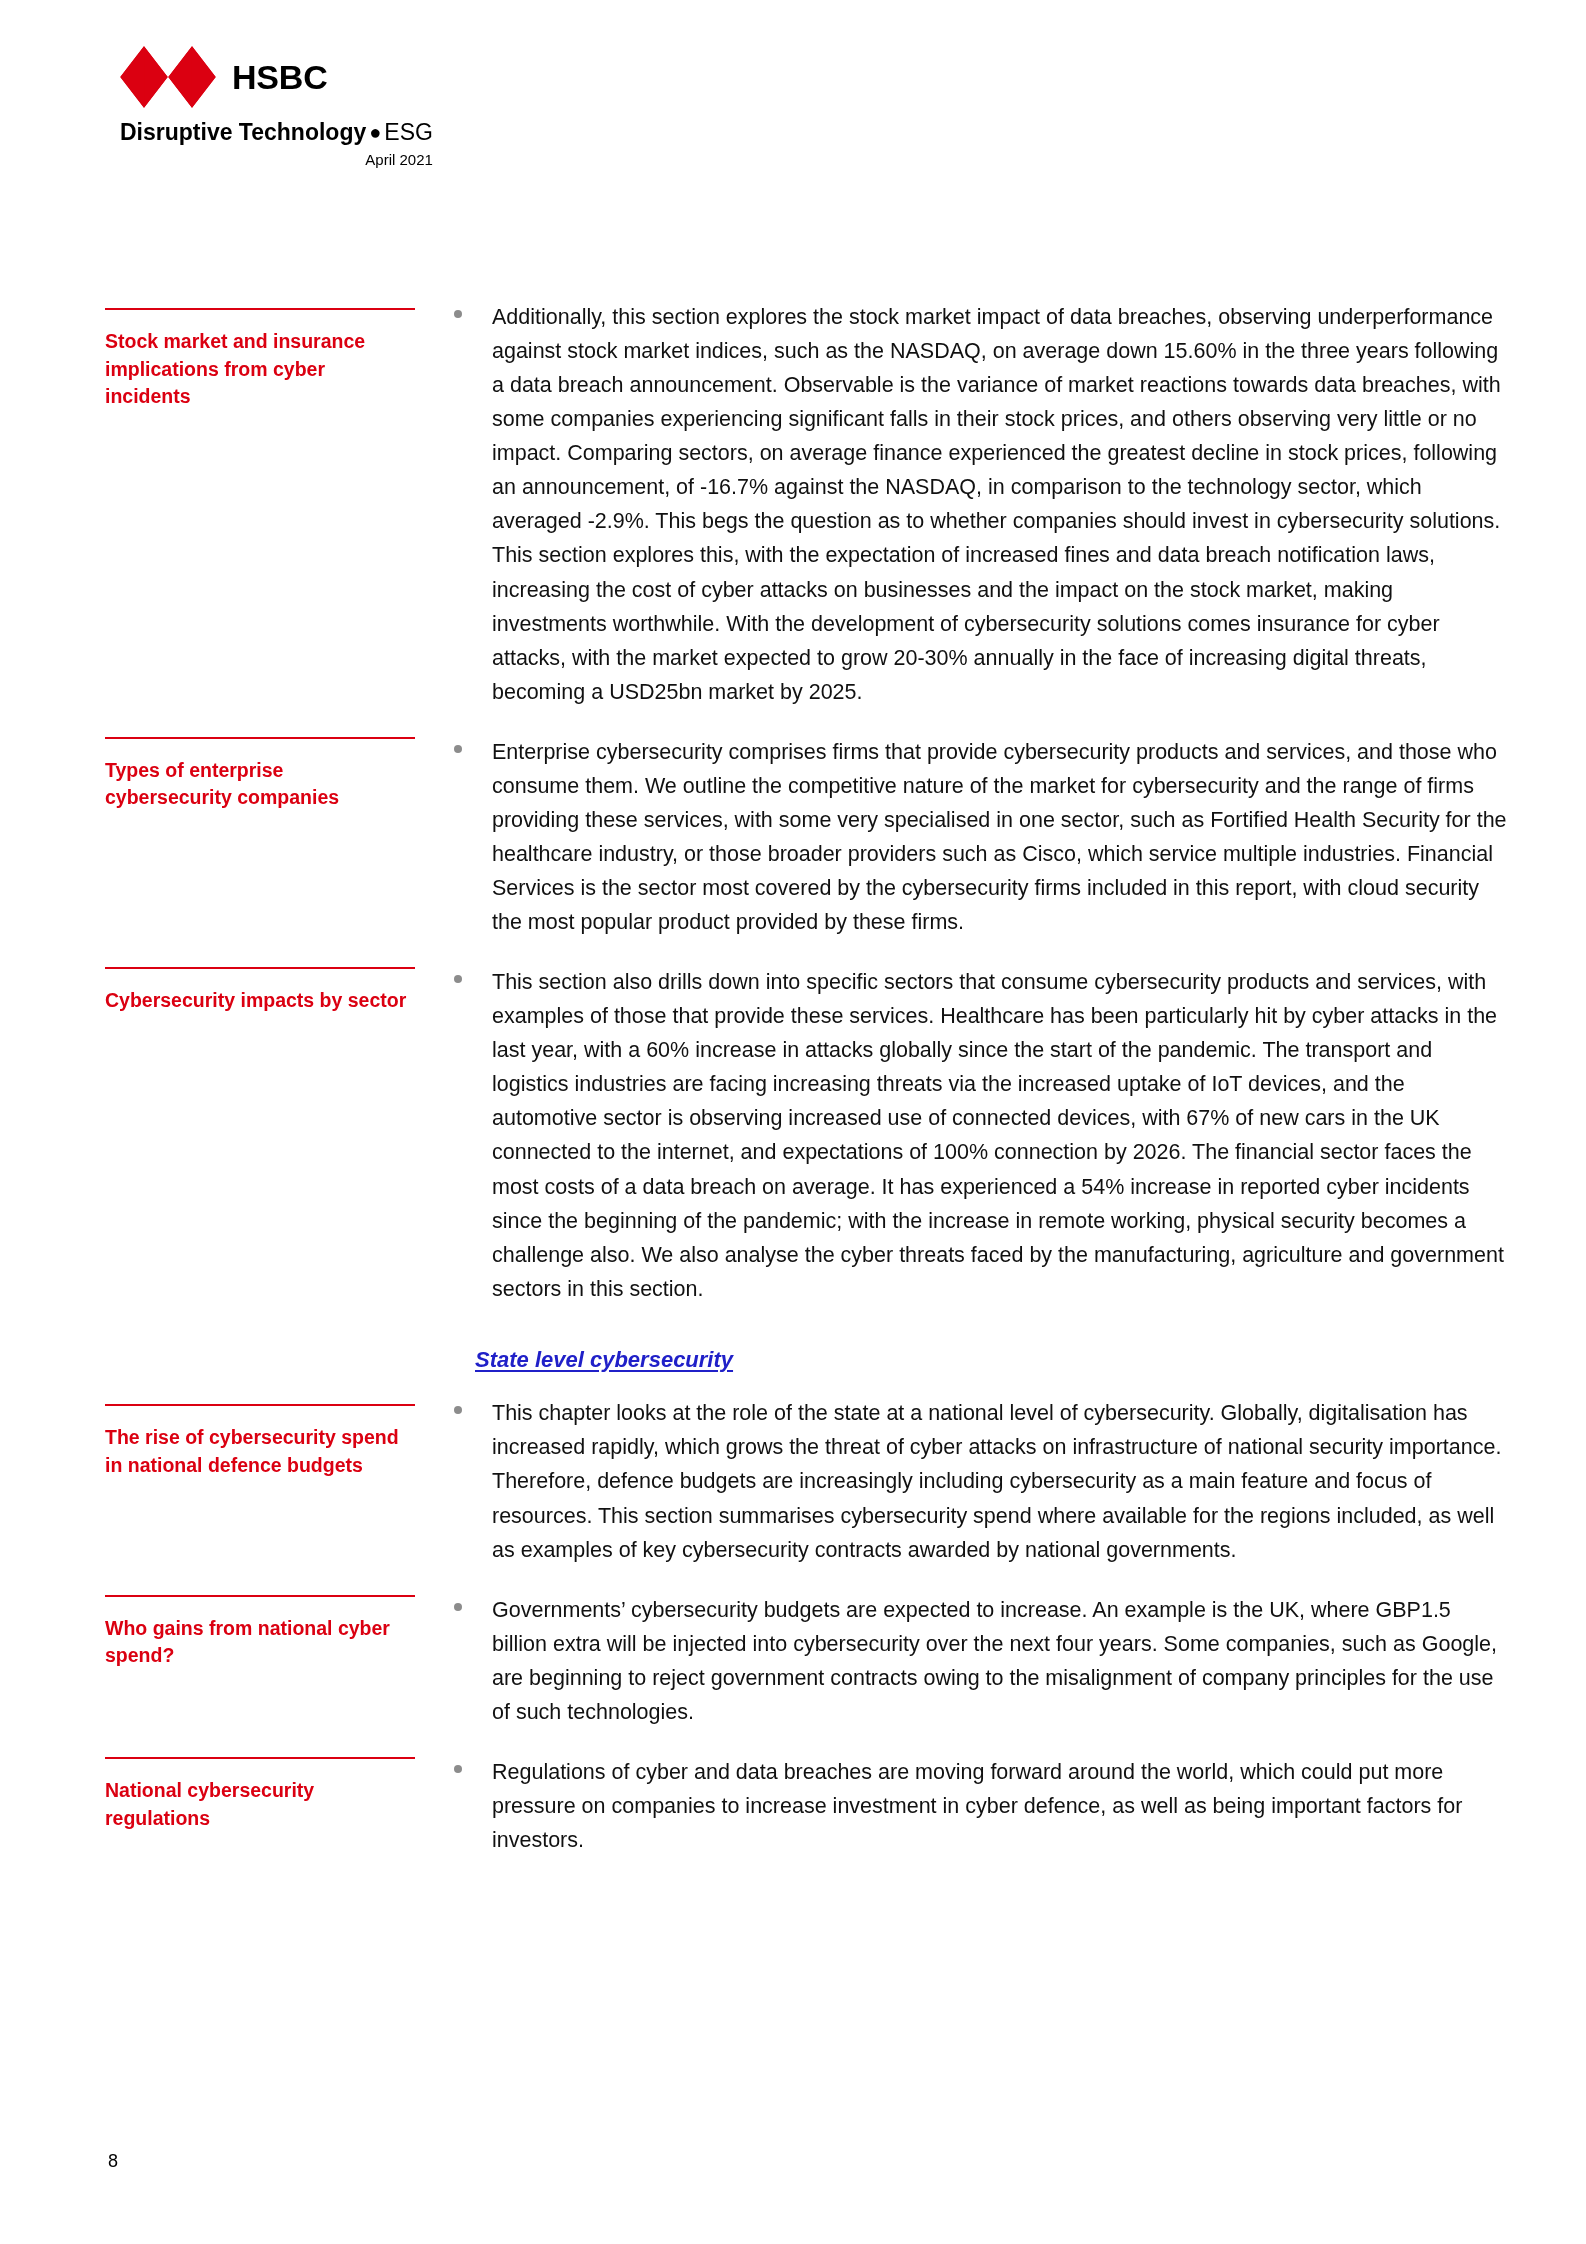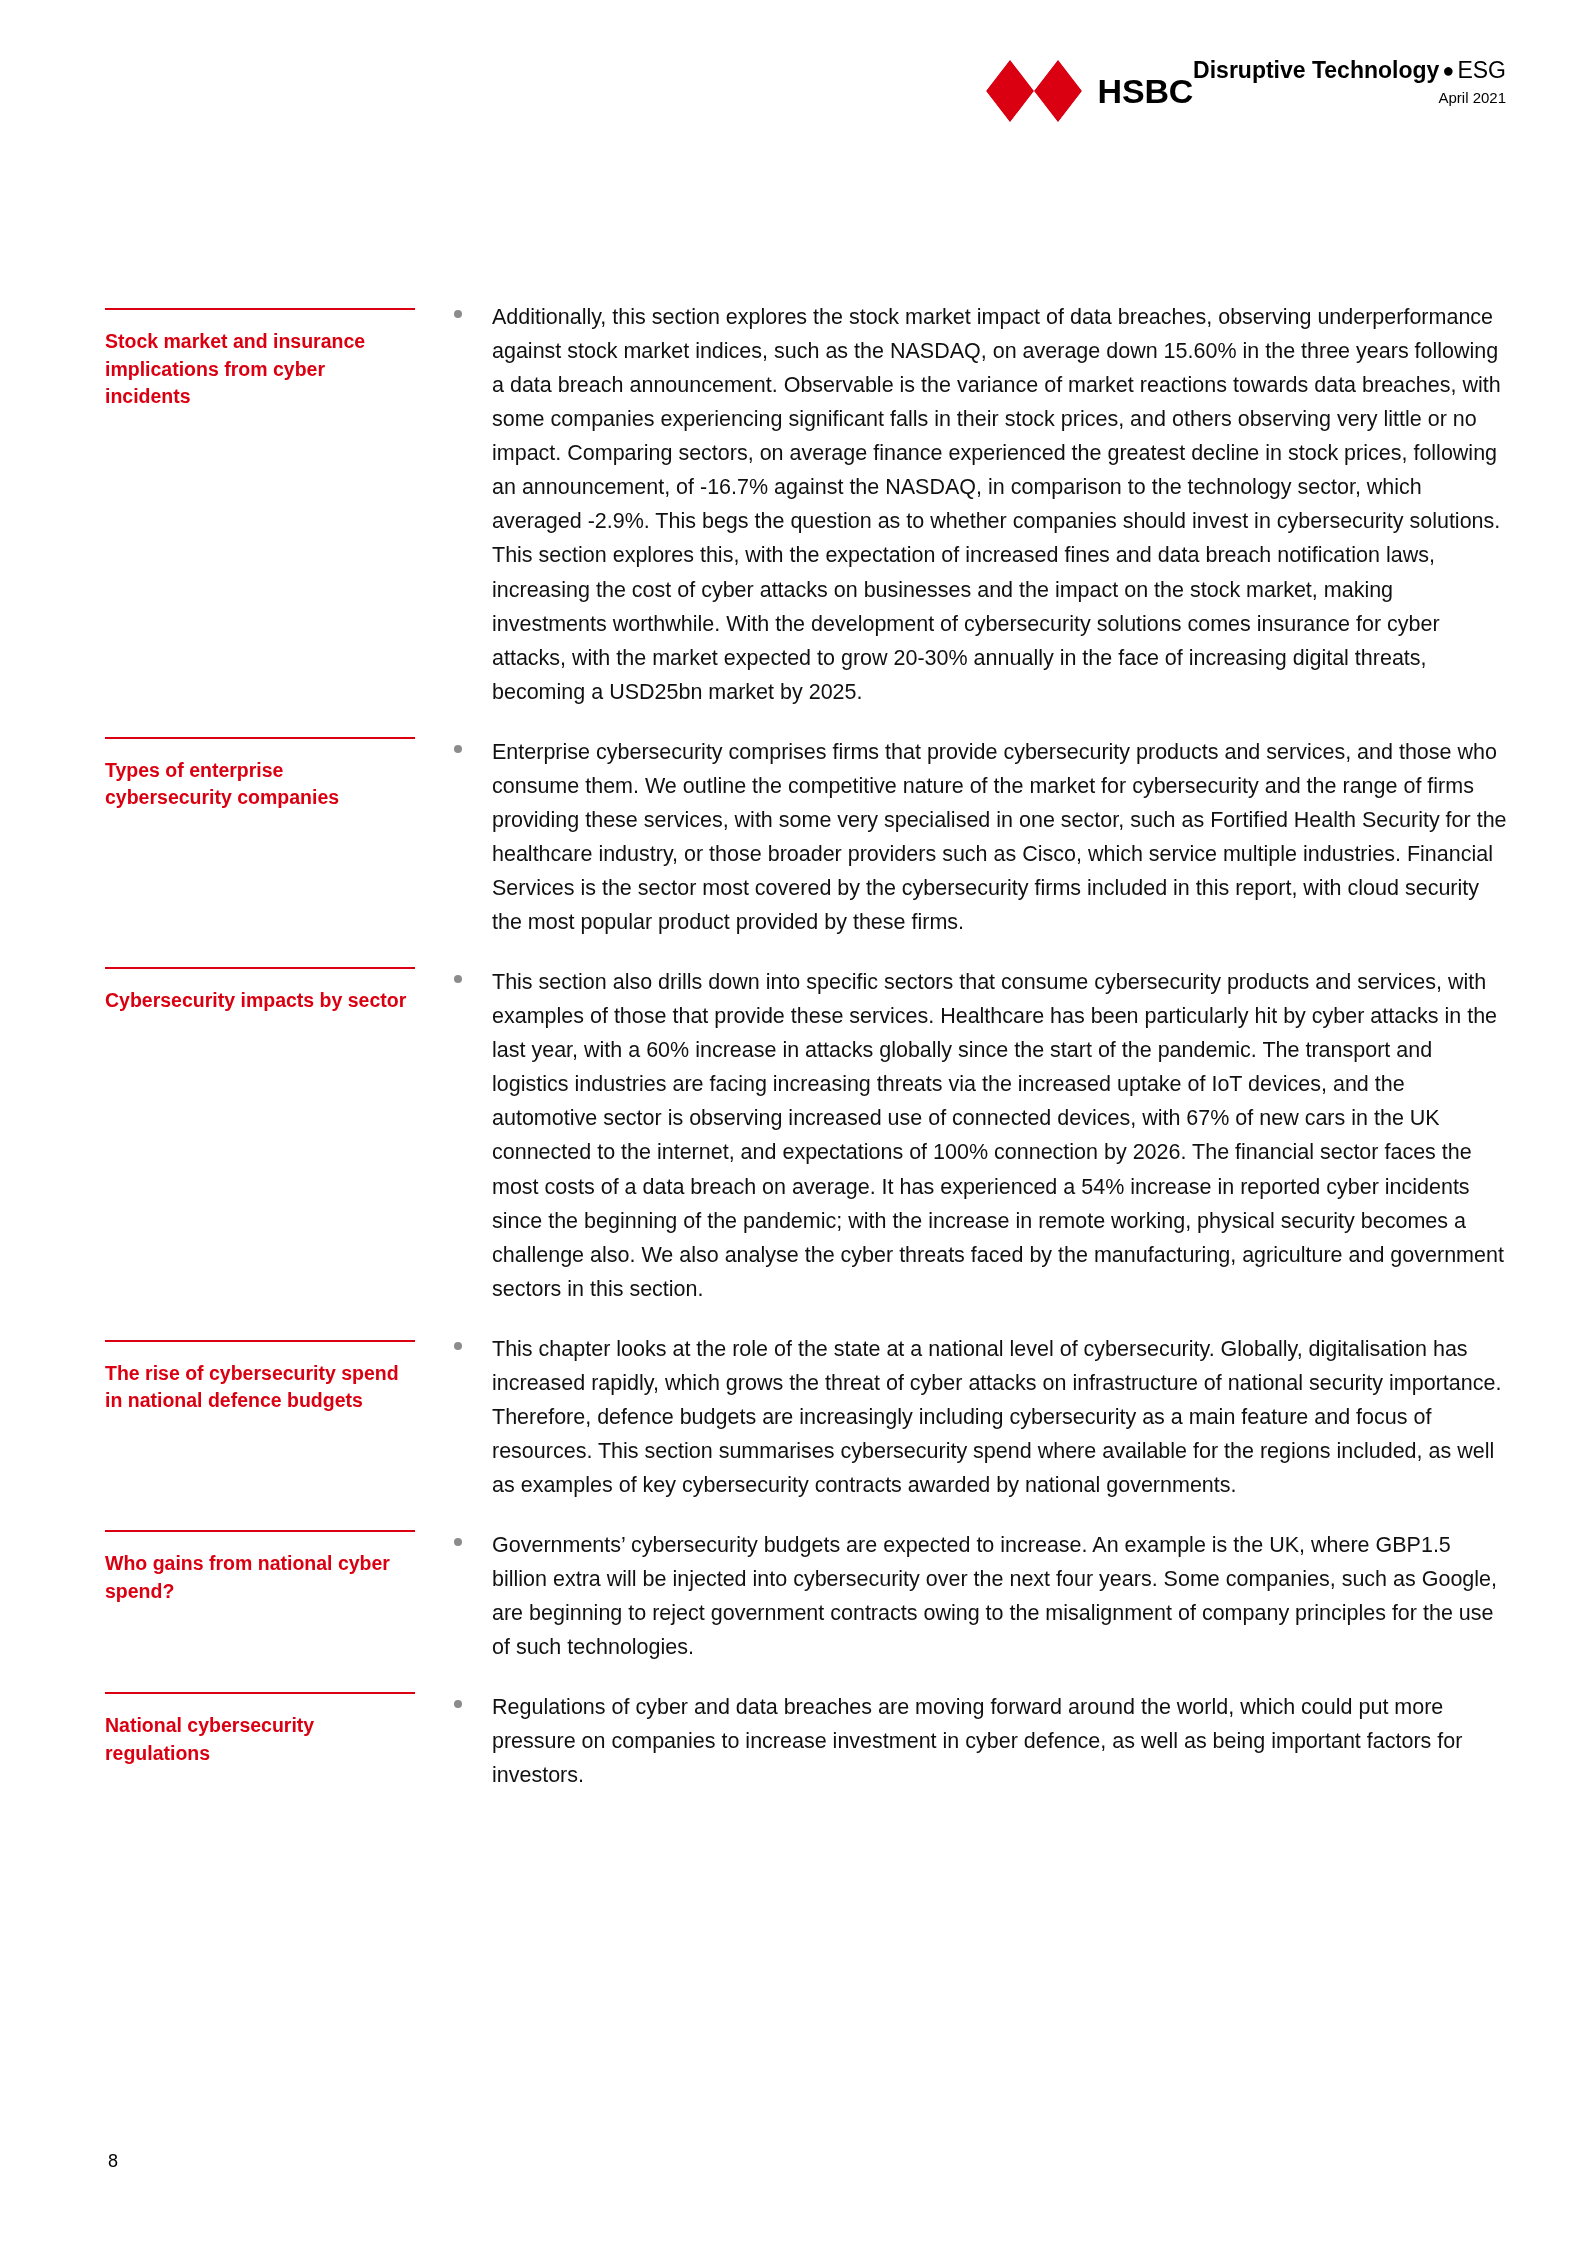--- a/index.html
+++ b/index.html
@@ -19,28 +19,29 @@
     height: 2244px;
     background: #ffffff;
     overflow: hidden;
     box-sizing: border-box;
   }
 
   
   .page-header {
     position: absolute;
     top: 46px;
-    left: 8px;
+    left: 0;
     right: 0;
     height: 110px;
     display: flex;
     align-items: flex-start;
-    justify-content: flex-end;
+    justify-content: center;
     padding: 0 80px 0 120px;
     box-sizing: border-box;
+    flex-direction: column;
   }
   .brand-logo {
     display: flex;
     align-items: center;
     gap: 16px;
     margin-top: 14px;
   }
   .hsbc-mark {
     width: 96px;
     height: 62px;
@@ -246,20 +247,29 @@
         <div class="side-note" style="top:2px;">Cybersecurity impacts by sector</div>
       </div>
       <div class="main-col">
         <div class="bullet-item">
           <span class="bullet-dot"></span>
           <div class="bullet-text">This section also drills down into specific sectors that consume cybersecurity products and services, with examples of those that provide these services. Healthcare has been particularly hit by cyber attacks in the last year, with a 60% increase in attacks globally since the start of the pandemic. The transport and logistics industries are facing increasing threats via the increased uptake of IoT devices, and the automotive sector is observing increased use of connected devices, with 67% of new cars in the UK connected to the internet, and expectations of 100% connection by 2026. The financial sector faces the most costs of a data breach on average. It has experienced a 54% increase in reported cyber incidents since the beginning of the pandemic; with the increase in remote working, physical security becomes a challenge also. We also analyse the cyber threats faced by the manufacturing, agriculture and government sectors in this section.</div>
         </div>
       </div>
     </div>
 
+    <div class="row">
+      <div class="side-col"></div>
+      <div class="main-col">
+        <div class="section-link-row">
+          <span class="diamond-bullet"><span class="dia"></span></span>
+          <a class="section-link" href="#">State level cybersecurity</a>
+        </div>
+      </div>
+    </div>
 
     <div class="row">
       <div class="side-col">
         <div class="side-note" style="top:8px;">The rise of cybersecurity spend in national defence budgets</div>
       </div>
       <div class="main-col">
         <div class="bullet-item">
           <span class="bullet-dot"></span>
           <div class="bullet-text">This chapter looks at the role of the state at a national level of cybersecurity. Globally, digitalisation has increased rapidly, which grows the threat of cyber attacks on infrastructure of national security importance. Therefore, defence budgets are increasingly including cybersecurity as a main feature and focus of resources. This section summarises cybersecurity spend where available for the regions included, as well as examples of key cybersecurity contracts awarded by national governments.</div>
         </div>

